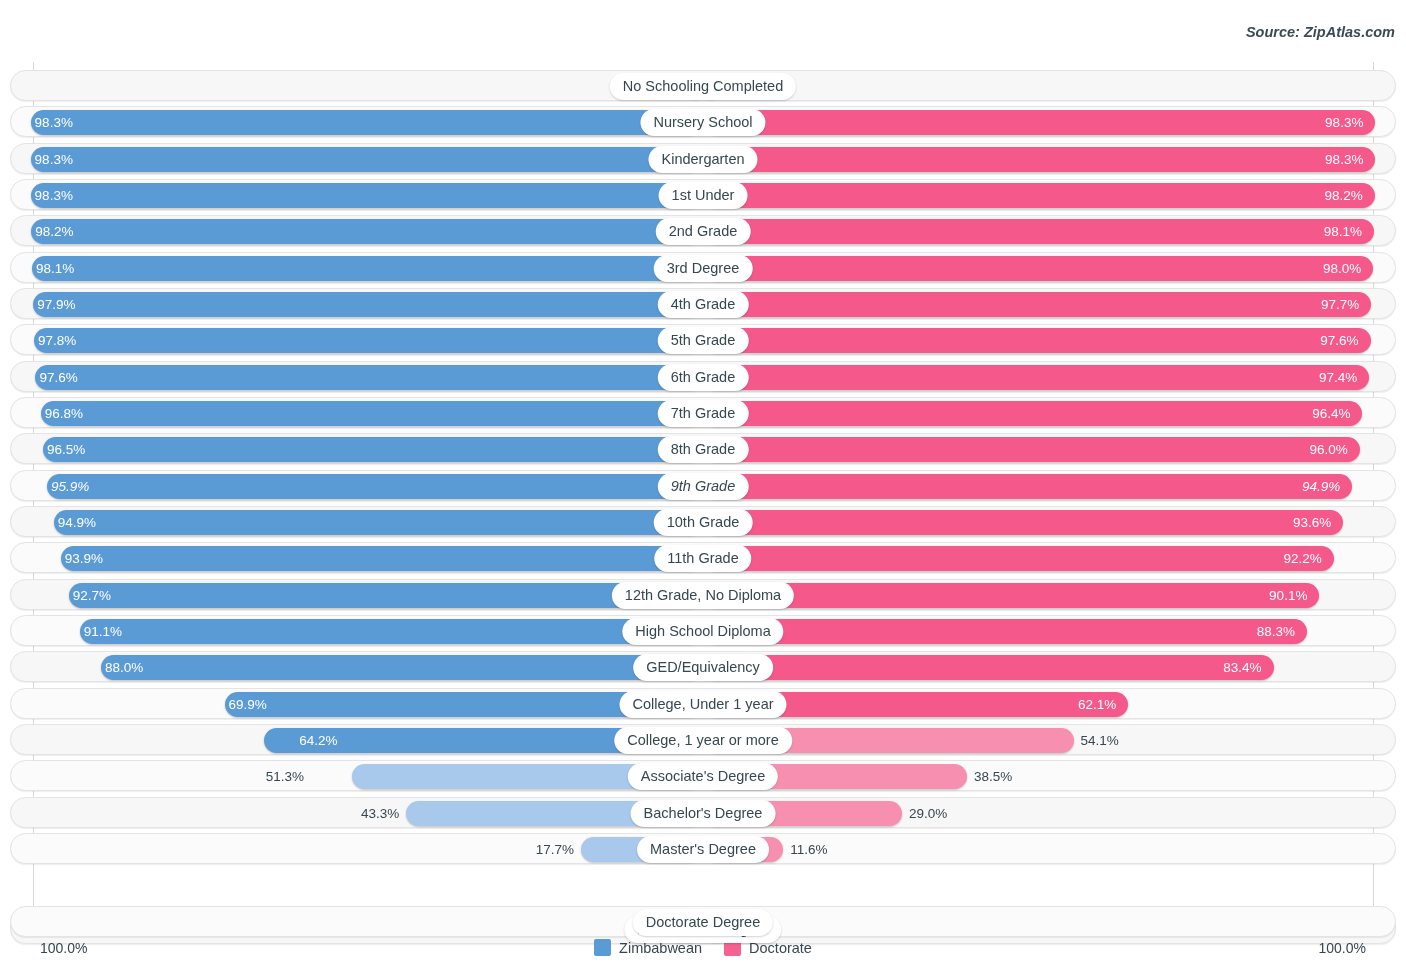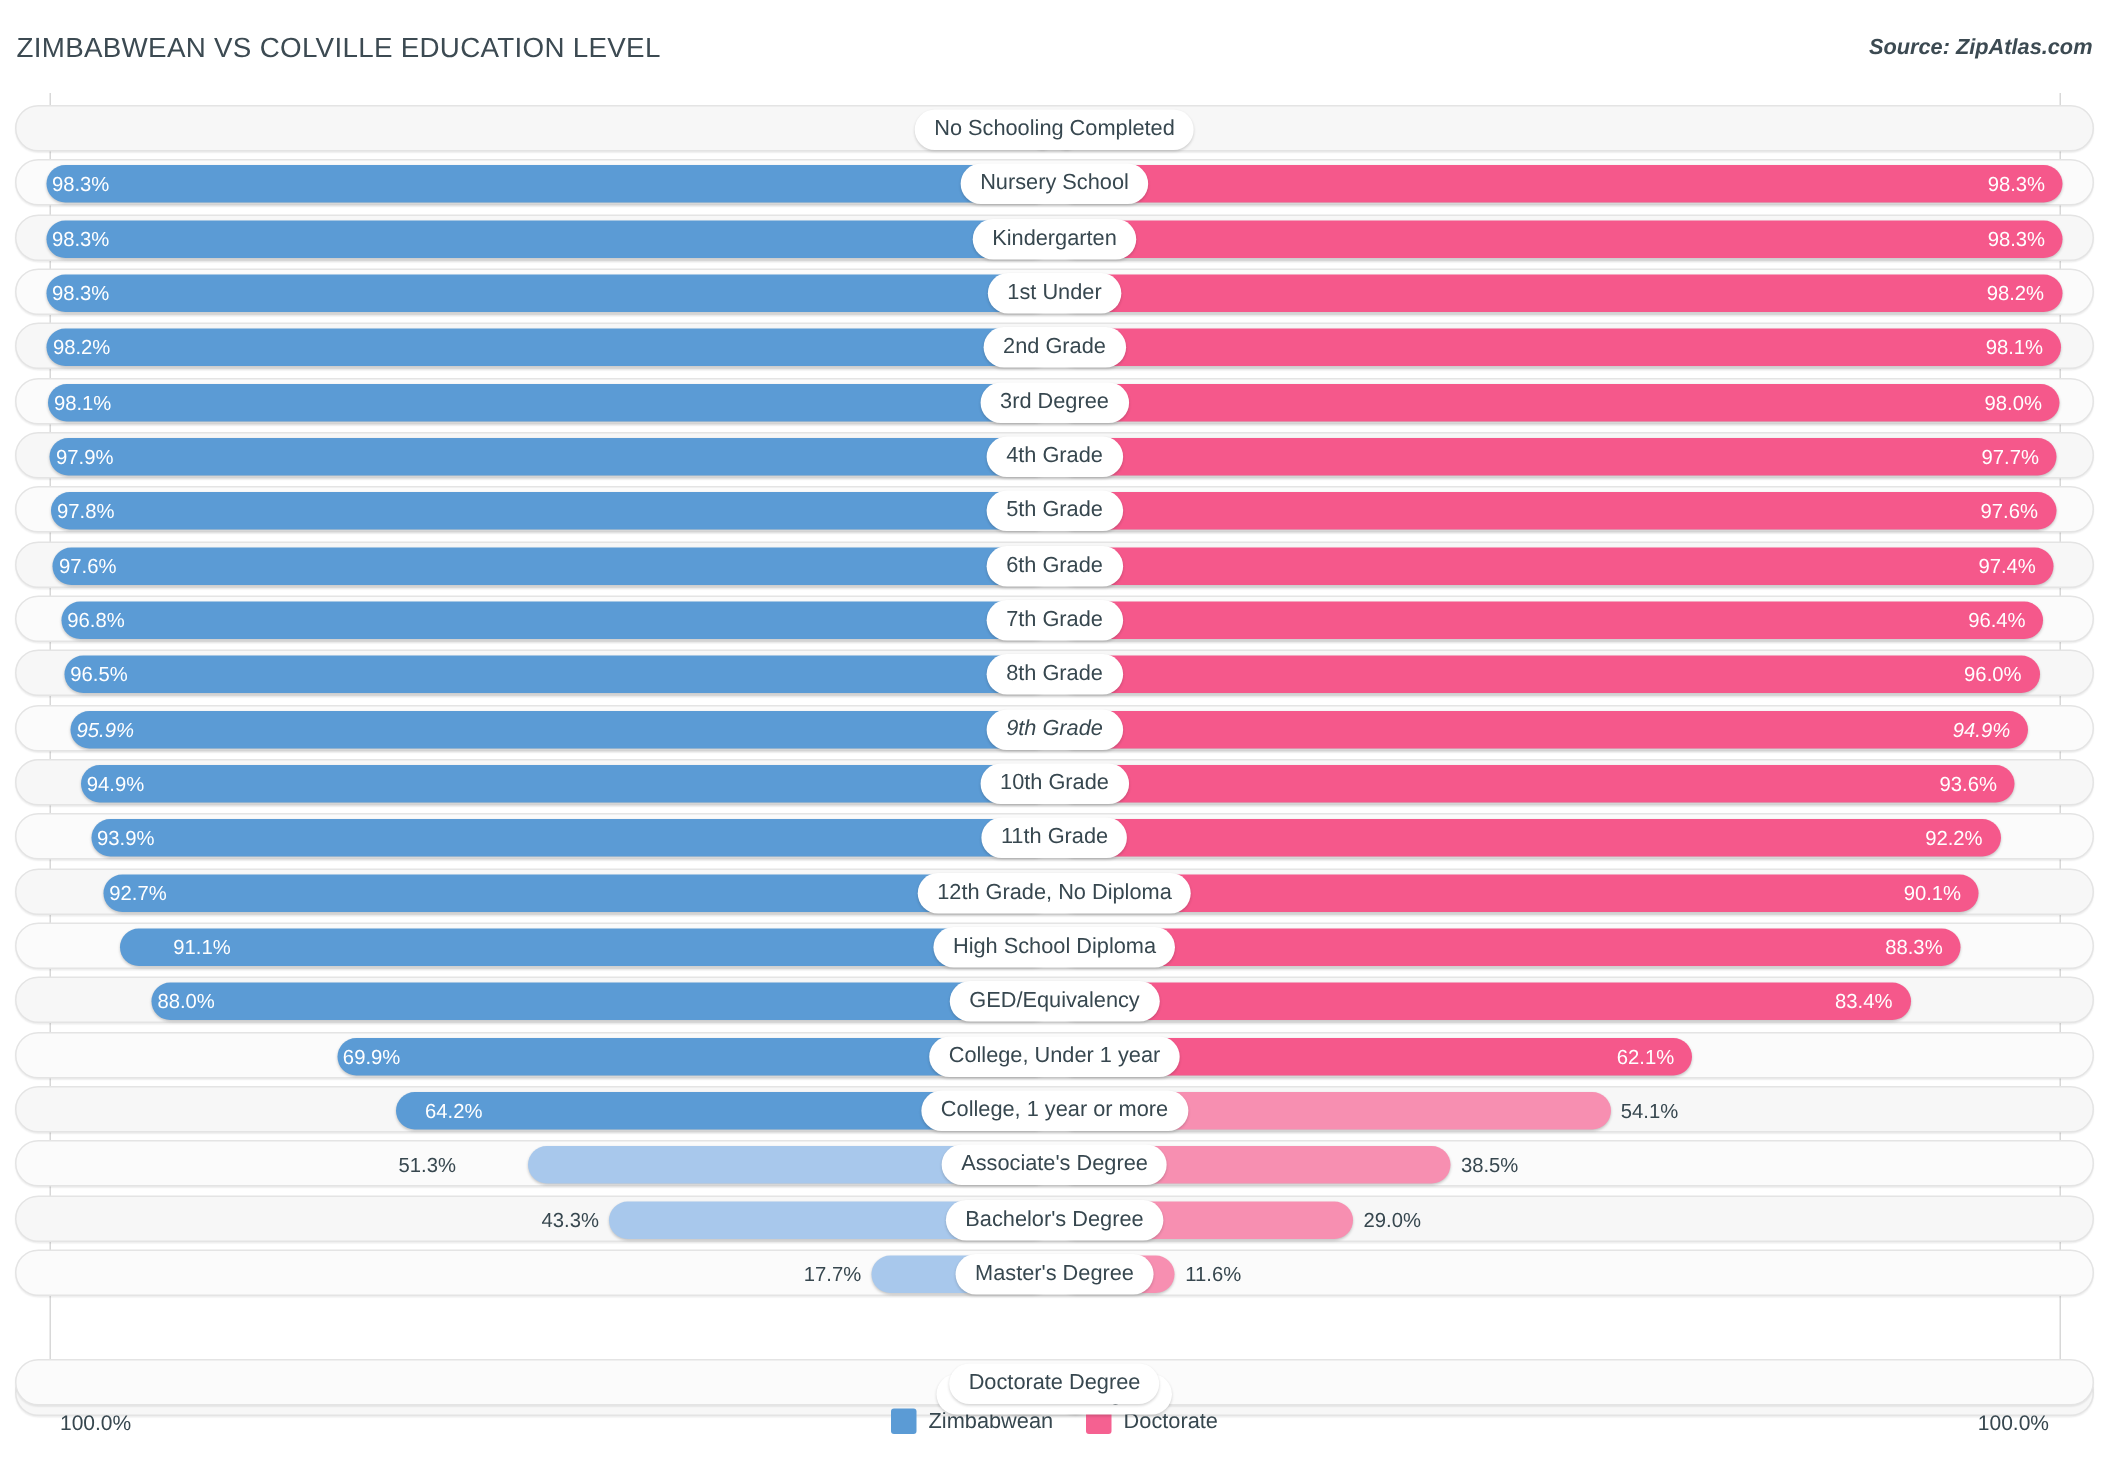--- a/index.html
+++ b/index.html
@@ -152,21 +152,20 @@
   }
   .legend-label {
     font-size: 14.5px;
     color: #37474f;
   }
 </style>
 </head>
 <body>
 
 <div id="header">
-  <div id="chart-title">ZIMBABWEAN VS COLVILLE EDUCATION LEVEL</div>
   <div id="source-label">Source: ZipAtlas.com</div>
 </div>
 
 <div id="plot">
   <div class="gridline" id="gridline-left"></div>
   <div class="gridline" id="gridline-right"></div>
   <div id="rows">
       <div class="row" style="top: 8px;">
         <div class="bar bar-left" style="width: 14px; background: rgb(168, 200, 236);"></div>
         <div class="val val-left outside" style="right: 714px;">1.7%</div>
@@ -267,42 +266,42 @@
       </div>
       <div class="row" style="top: 516.62px;">
         <div class="bar bar-left" style="width: 633.141px; background: rgb(91, 155, 213);"></div>
         <div class="val val-left inside" style="right: auto; text-align: left; width: 70px; left: 61.859px;">92.7%</div>
         <div class="bar bar-right" style="width: 615.383px; background: rgb(245, 88, 139);"></div>
         <div class="val val-right inside" style="left: auto; right: 87.617px;">90.1%</div>
         <div class="cat">12th Grade, No Diploma</div>
       </div>
       <div class="row alt" style="top: 552.95px;">
         <div class="bar bar-left" style="width: 622.213px; background: rgb(91, 155, 213);"></div>
-        <div class="val val-left inside" style="right: auto; text-align: right; width: 70px; left: 72.787px;">91.1%</div>
+        <div class="val val-left inside" style="right: auto; text-align: left; width: 70px; left: 72.787px;">91.1%</div>
         <div class="bar bar-right" style="width: 603.089px; background: rgb(245, 88, 139);"></div>
         <div class="val val-right inside" style="left: auto; right: 99.911px;">88.3%</div>
         <div class="cat">High School Diploma</div>
       </div>
       <div class="row" style="top: 589.28px;">
         <div class="bar bar-left" style="width: 601.04px; background: rgb(91, 155, 213);"></div>
         <div class="val val-left inside" style="right: auto; text-align: left; width: 70px; left: 93.96px;">88.0%</div>
         <div class="bar bar-right" style="width: 569.622px; background: rgb(245, 88, 139);"></div>
         <div class="val val-right inside" style="left: auto; right: 133.378px;">83.4%</div>
         <div class="cat">GED/Equivalency</div>
       </div>
       <div class="row alt" style="top: 625.61px;">
         <div class="bar bar-left" style="width: 477.417px; background: rgb(91, 155, 213);"></div>
         <div class="val val-left inside" style="right: auto; text-align: left; width: 70px; left: 217.583px;">69.9%</div>
         <div class="bar bar-right" style="width: 424.143px; background: rgb(245, 88, 139);"></div>
         <div class="val val-right inside" style="left: auto; right: 278.857px;">62.1%</div>
         <div class="cat">College, Under 1 year</div>
       </div>
       <div class="row" style="top: 661.94px;">
         <div class="bar bar-left" style="width: 438.486px; background: rgb(91, 155, 213);"></div>
-        <div class="val val-left inside" style="right: auto; text-align: center; width: 70px; left: 256.514px;">64.2%</div>
+        <div class="val val-left inside" style="right: auto; text-align: right; width: 70px; left: 256.514px;">64.2%</div>
         <div class="bar bar-right" style="width: 369.503px; background: rgb(247, 143, 177);"></div>
         <div class="val val-right outside" style="left: 1069.5px;">54.1%</div>
         <div class="cat">College, 1 year or more</div>
       </div>
       <div class="row alt" style="top: 698.27px;">
         <div class="bar bar-left" style="width: 350.379px; background: rgb(168, 200, 236);"></div>
         <div class="val val-left outside" style="right: 1091px;">51.3%</div>
         <div class="bar bar-right" style="width: 262.955px; background: rgb(247, 143, 177);"></div>
         <div class="val val-right outside" style="left: 962.955px;">38.5%</div>
         <div class="cat">Associate's Degree</div>

